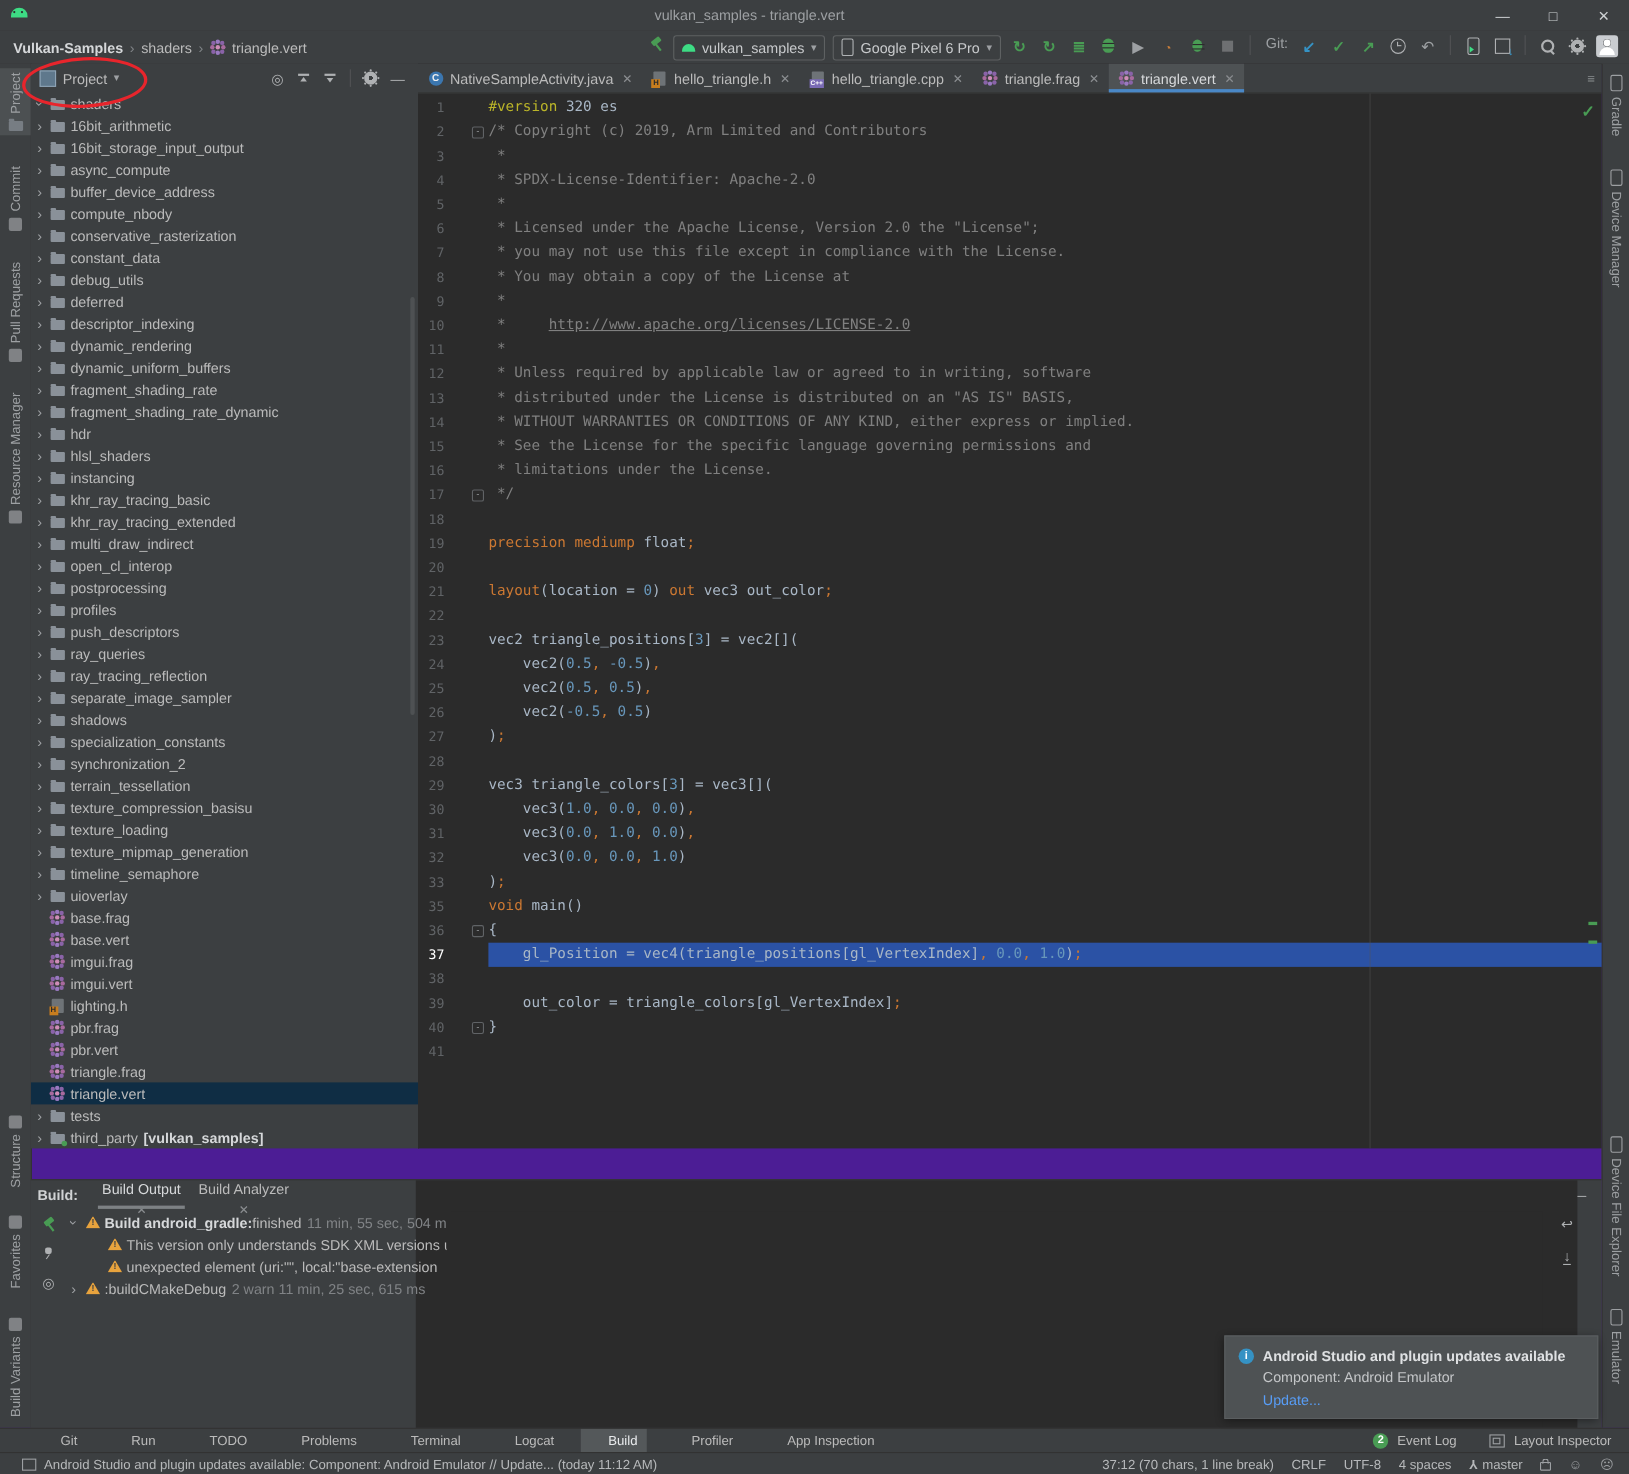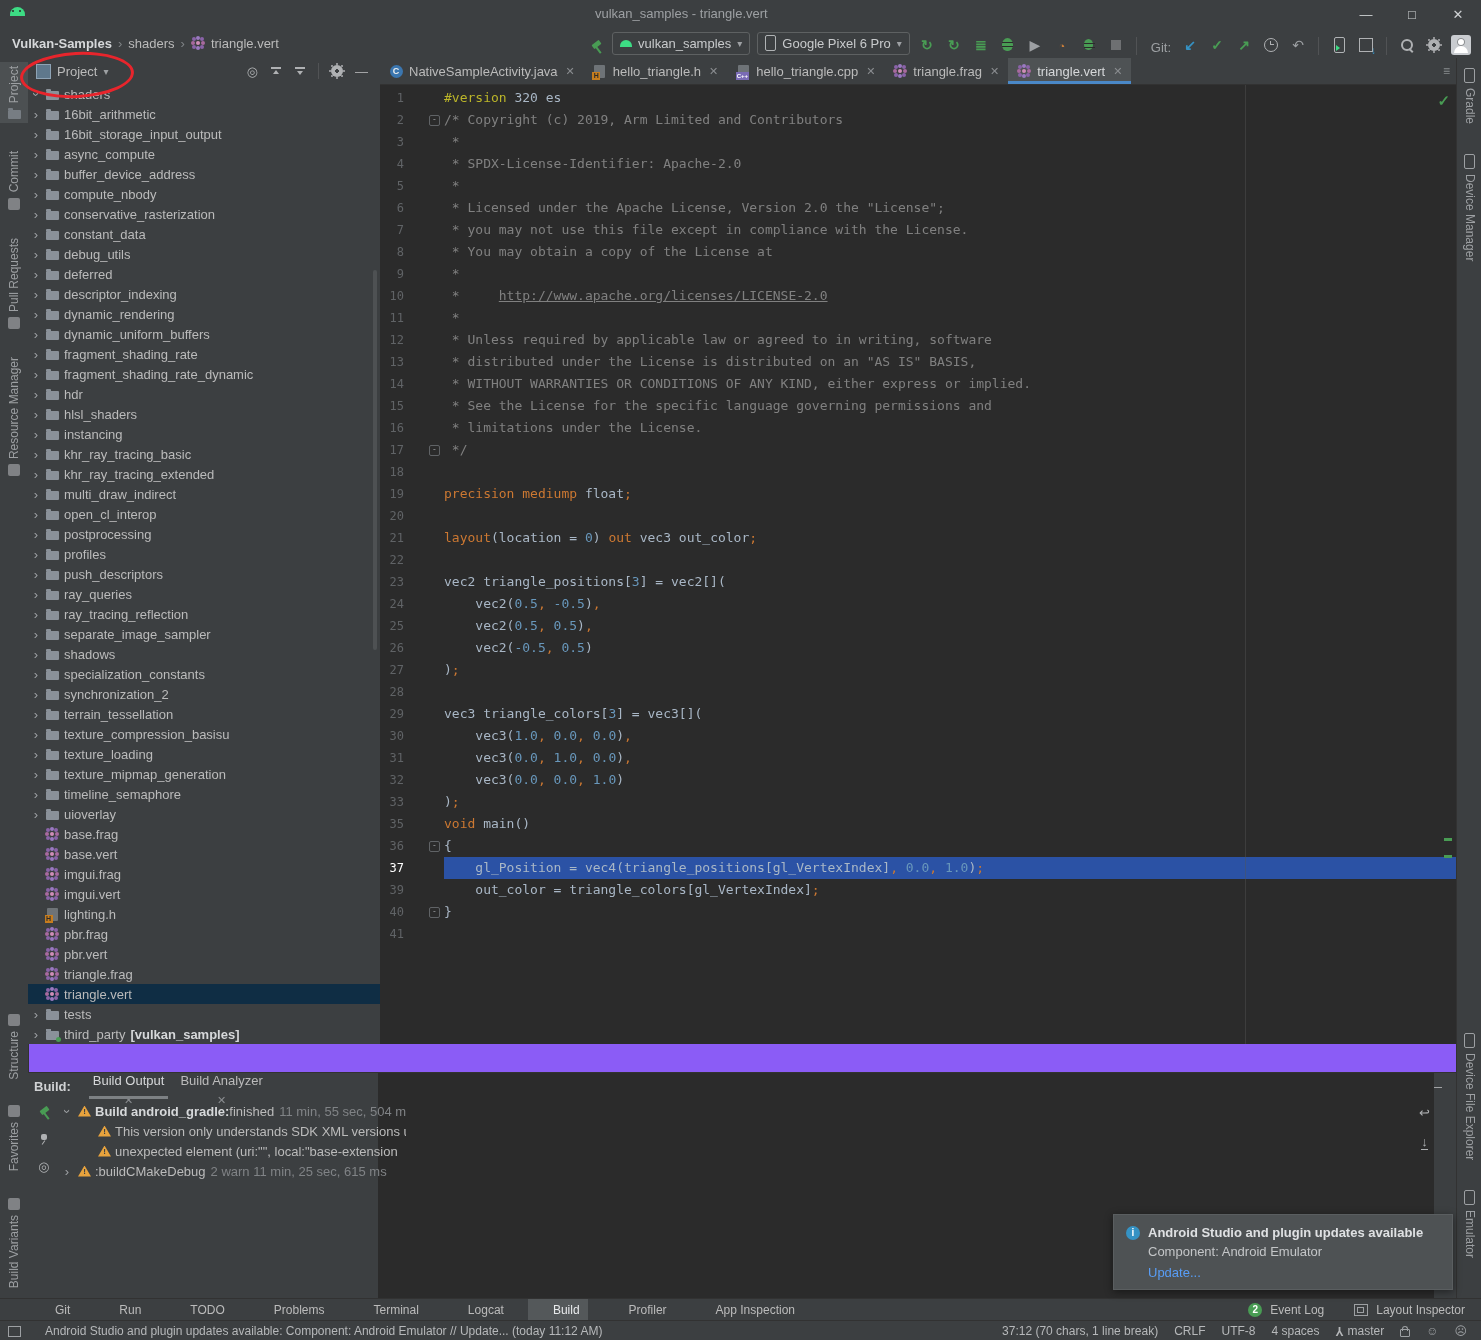--- a/index.html
+++ b/index.html
@@ -1,16 +1,16 @@
 <!DOCTYPE html>
 <html><head>
 <meta charset="utf-8">
 <style>
   html,body{margin:0;padding:0;background:#2b2b2b;}
-  #app{position:relative;width:1481px;height:1340px;background:#8b5cf6;overflow:hidden;
+  #app{position:relative;width:1481px;height:1340px;background:#4c1d95;overflow:hidden;
        font-family:"Liberation Sans",sans-serif;color:#bbbbbb;font-size:13px;
        -webkit-font-smoothing:antialiased;}
   .abs{position:absolute;}
   .row{display:flex;align-items:center;}
 
   
   .titlebar{left:0;top:0;width:1481px;height:28px;background:#3c3f41;border-bottom:1px solid #323232;display:flex;align-items:center;}
   .menu{display:flex;align-items:center;gap:2px;margin-left:34px;}
   .menu-item{padding:3px 8px;color:#bbbbbb;cursor:default;}
   .menu-item::first-letter{text-decoration:underline;}
@@ -19,21 +19,21 @@
   .win-btn{width:46px;height:28px;display:flex;align-items:center;justify-content:center;color:#cfd2d4;font-size:13px;}
   .ic-android-logo{position:absolute;left:10px;top:7px;width:15px;height:9px;background:#3ddc84;border-radius:8px 8px 0 0;}
   .ic-android-logo::after{content:"";position:absolute;left:2px;top:3px;width:2px;height:2px;background:#2b2b2b;border-radius:50%;box-shadow:7px 0 0 #2b2b2b;}
 
   
   .toolbar2{left:0;top:28px;width:1481px;height:30px;background:#3c3f41;border-bottom:1px solid #323232;display:flex;align-items:center;}
   .crumbs{display:flex;align-items:center;margin-left:12px;gap:6px;}
   .crumb-sep{color:#7f8386;}
   .crumb{color:#bbbbbb;}
   .crumb.first{color:#d6d8da;font-weight:bold;}
-  .tb-right{margin-left:auto;display:flex;align-items:flex-end;gap:7px;padding-right:10px;}
+  .tb-right{margin-left:auto;display:flex;align-items:flex-start;gap:7px;padding-right:10px;}
   .combo{display:flex;align-items:center;gap:6px;border:1px solid #5e6162;border-radius:3px;height:21px;padding:0 7px;background:#3c3f41;color:#c8cacc;}
   .combo .caret{color:#9da0a3;font-size:10px;}
   .tsep{width:1px;height:18px;background:#515355;margin:0 3px;}
   .gitlabel{color:#9da0a3;margin:0 2px 0 4px;}
   .tico{display:inline-flex;align-items:center;justify-content:center;width:20px;height:20px;font-size:14px;}
 
   
   .ic-hammer{position:relative;width:16px;height:16px;color:#499c54;}
   .ic-hammer::before{content:"";position:absolute;left:3px;top:3px;width:9px;height:5px;background:currentColor;border-radius:1px;transform:rotate(-38deg);}
   .ic-hammer::after{content:"";position:absolute;left:8px;top:6px;width:2px;height:9px;background:currentColor;transform:rotate(-38deg);}
@@ -176,21 +176,21 @@
   .tb-item.active{background:#54585a;color:#e8eaec;}
   .tb-item .bi{display:inline-flex;width:12px;height:12px;align-items:center;justify-content:center;color:#9da0a3;font-size:11px;}
   .bi-branch{transform:scaleY(-1);font-weight:bold;}
   .bi-profiler::before{content:"◔";font-size:11px;color:#c77d3a;}
   .btm-right{margin-left:auto;display:flex;align-items:center;gap:8px;padding-right:16px;}
   .evt-badge{width:14px;height:14px;border-radius:50%;background:#499c54;color:#fff;font-size:10px;font-weight:bold;text-align:center;line-height:14px;}
   .ic-layout{width:12px;height:10px;border:1px solid #9da0a3;position:relative;}
   .ic-layout::after{content:"";position:absolute;left:2px;top:2px;width:5px;height:4px;border:1px solid #9da0a3;}
 
   .statusbar{left:0;top:1320px;width:1481px;height:20px;background:#3c3f41;border-top:1px solid #323232;display:flex;align-items:center;font-size:12px;color:#b6b8ba;}
-  .sb-left{display:flex;align-items:center;gap:24px;margin-left:8px;}
+  .sb-left{display:flex;align-items:center;gap:7px;margin-left:20px;}
   .ic-win{width:11px;height:9px;border:1px solid #9da0a3;}
   .sb-right{margin-left:auto;display:flex;align-items:center;gap:16px;padding-right:14px;}
   .ic-lock{width:8px;height:6px;border:1px solid #9da0a3;border-radius:1px;position:relative;margin-top:4px;}
   .ic-lock::before{content:"";position:absolute;left:1px;top:-4px;width:4px;height:4px;border:1px solid #9da0a3;border-bottom:none;border-radius:3px 3px 0 0;}
   .face{font-size:12px;color:#9da0a3;}
 
   
   .red-ellipse{left:20px;top:52px;width:108px;height:40px;border:3px solid #e8252c;border-radius:50%;transform:rotate(-3deg);z-index:60;pointer-events:none;}
 </style>
 </head>
@@ -963,20 +963,25 @@
           <span class="num">36</span>
           <span class="fold"><span class="fmark">-</span></span>
           <span class="ctext"><span class="tk-w">{</span></span>
         </div>
         <div class="cline hl">
           <span class="num">37</span>
           <span class="fold"><span class="fmark" style="visibility: hidden;">-</span></span>
           <span class="ctext"><span class="tk-w">    gl_Position = vec4(triangle_positions[gl_VertexIndex]</span><span class="tk-k">, </span><span class="tk-n">0.0</span><span class="tk-k">, </span><span class="tk-n">1.0</span><span class="tk-w">)</span><span class="tk-k">;</span></span>
         </div>
         <div class="cline">
+          <span class="num">38</span>
+          <span class="fold"><span class="fmark" style="visibility: hidden;">-</span></span>
+          <span class="ctext"></span>
+        </div>
+        <div class="cline">
           <span class="num">39</span>
           <span class="fold"><span class="fmark" style="visibility: hidden;">-</span></span>
           <span class="ctext"><span class="tk-w">    out_color = triangle_colors[gl_VertexIndex]</span><span class="tk-k">;</span></span>
         </div>
         <div class="cline">
           <span class="num">40</span>
           <span class="fold"><span class="fmark">-</span></span>
           <span class="ctext"><span class="tk-w">}</span></span>
         </div>
         <div class="cline">

